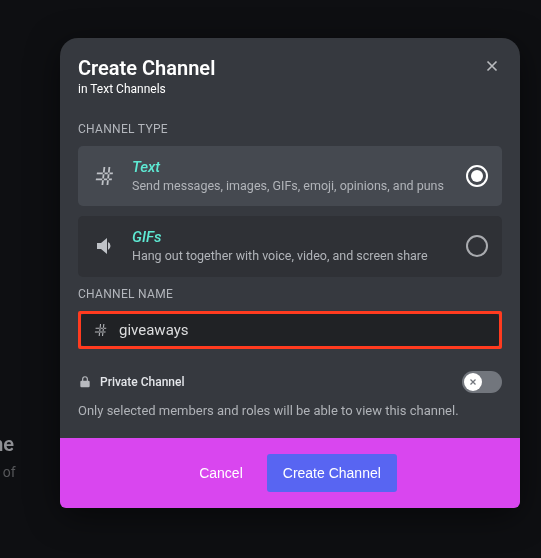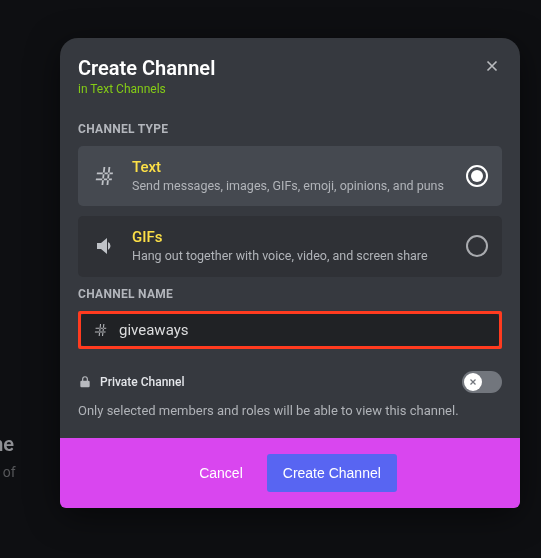--- a/index.html
+++ b/index.html
@@ -32,40 +32,40 @@
   .modal-header {
     padding: 18px 18px 10px 18px;
     position: relative;
   }
   .modal-title {
     color: #ffffff;
     font-size: 20px;
     font-weight: 600;
   }
   .modal-sub {
-    color: #84cc16;
+    color: #ffffff;
     font-size: 12px;
     margin-top: 2px;
   }
   .close-btn {
     position: absolute;
     right: 14px; top: 14px;
     width: 28px; height: 28px;
     display: flex; align-items: center; justify-content: center;
     color: #b9bbbe;
     cursor: pointer;
   }
   .close-btn svg { width: 18px; height: 18px; }
   .body {
     padding: 6px 18px 0 18px;
   }
   .section-label {
     color: #b3b6bc;
     font-size: 12px;
-    font-weight: 700;
+    font-weight: 400;
     letter-spacing: 0.3px;
     margin: 10px 0 10px 0;
   }
   .type-card {
     background: #2f3136;
     border-radius: 5px;
     padding: 12px 14px;
     display: flex;
     align-items: center;
     gap: 14px;
@@ -74,21 +74,21 @@
   }
   .type-card.selected { background: #454950; }
   .type-icon {
     width: 26px; height: 26px;
     display: flex; align-items: center; justify-content: center;
     color: #bfc2c7;
     flex-shrink: 0;
   }
   .type-icon svg { width: 24px; height: 24px; }
   .type-text { flex: 1; }
-  .type-name { color: #fde047; font-size: 15px; font-weight: 500; }
+  .type-name { color: #5eead4; font-size: 15px; font-weight: 500; font-style: italic; }
   .type-desc { color: #b1b4b9; font-size: 12.5px; margin-top: 2px; line-height: 1.3; }
   .radio {
     width: 22px; height: 22px;
     border: 2px solid #a9abaf;
     border-radius: 50%;
     flex-shrink: 0;
     position: relative;
   }
   .radio.checked { border-color: #fff; }
   .radio.checked::after {

